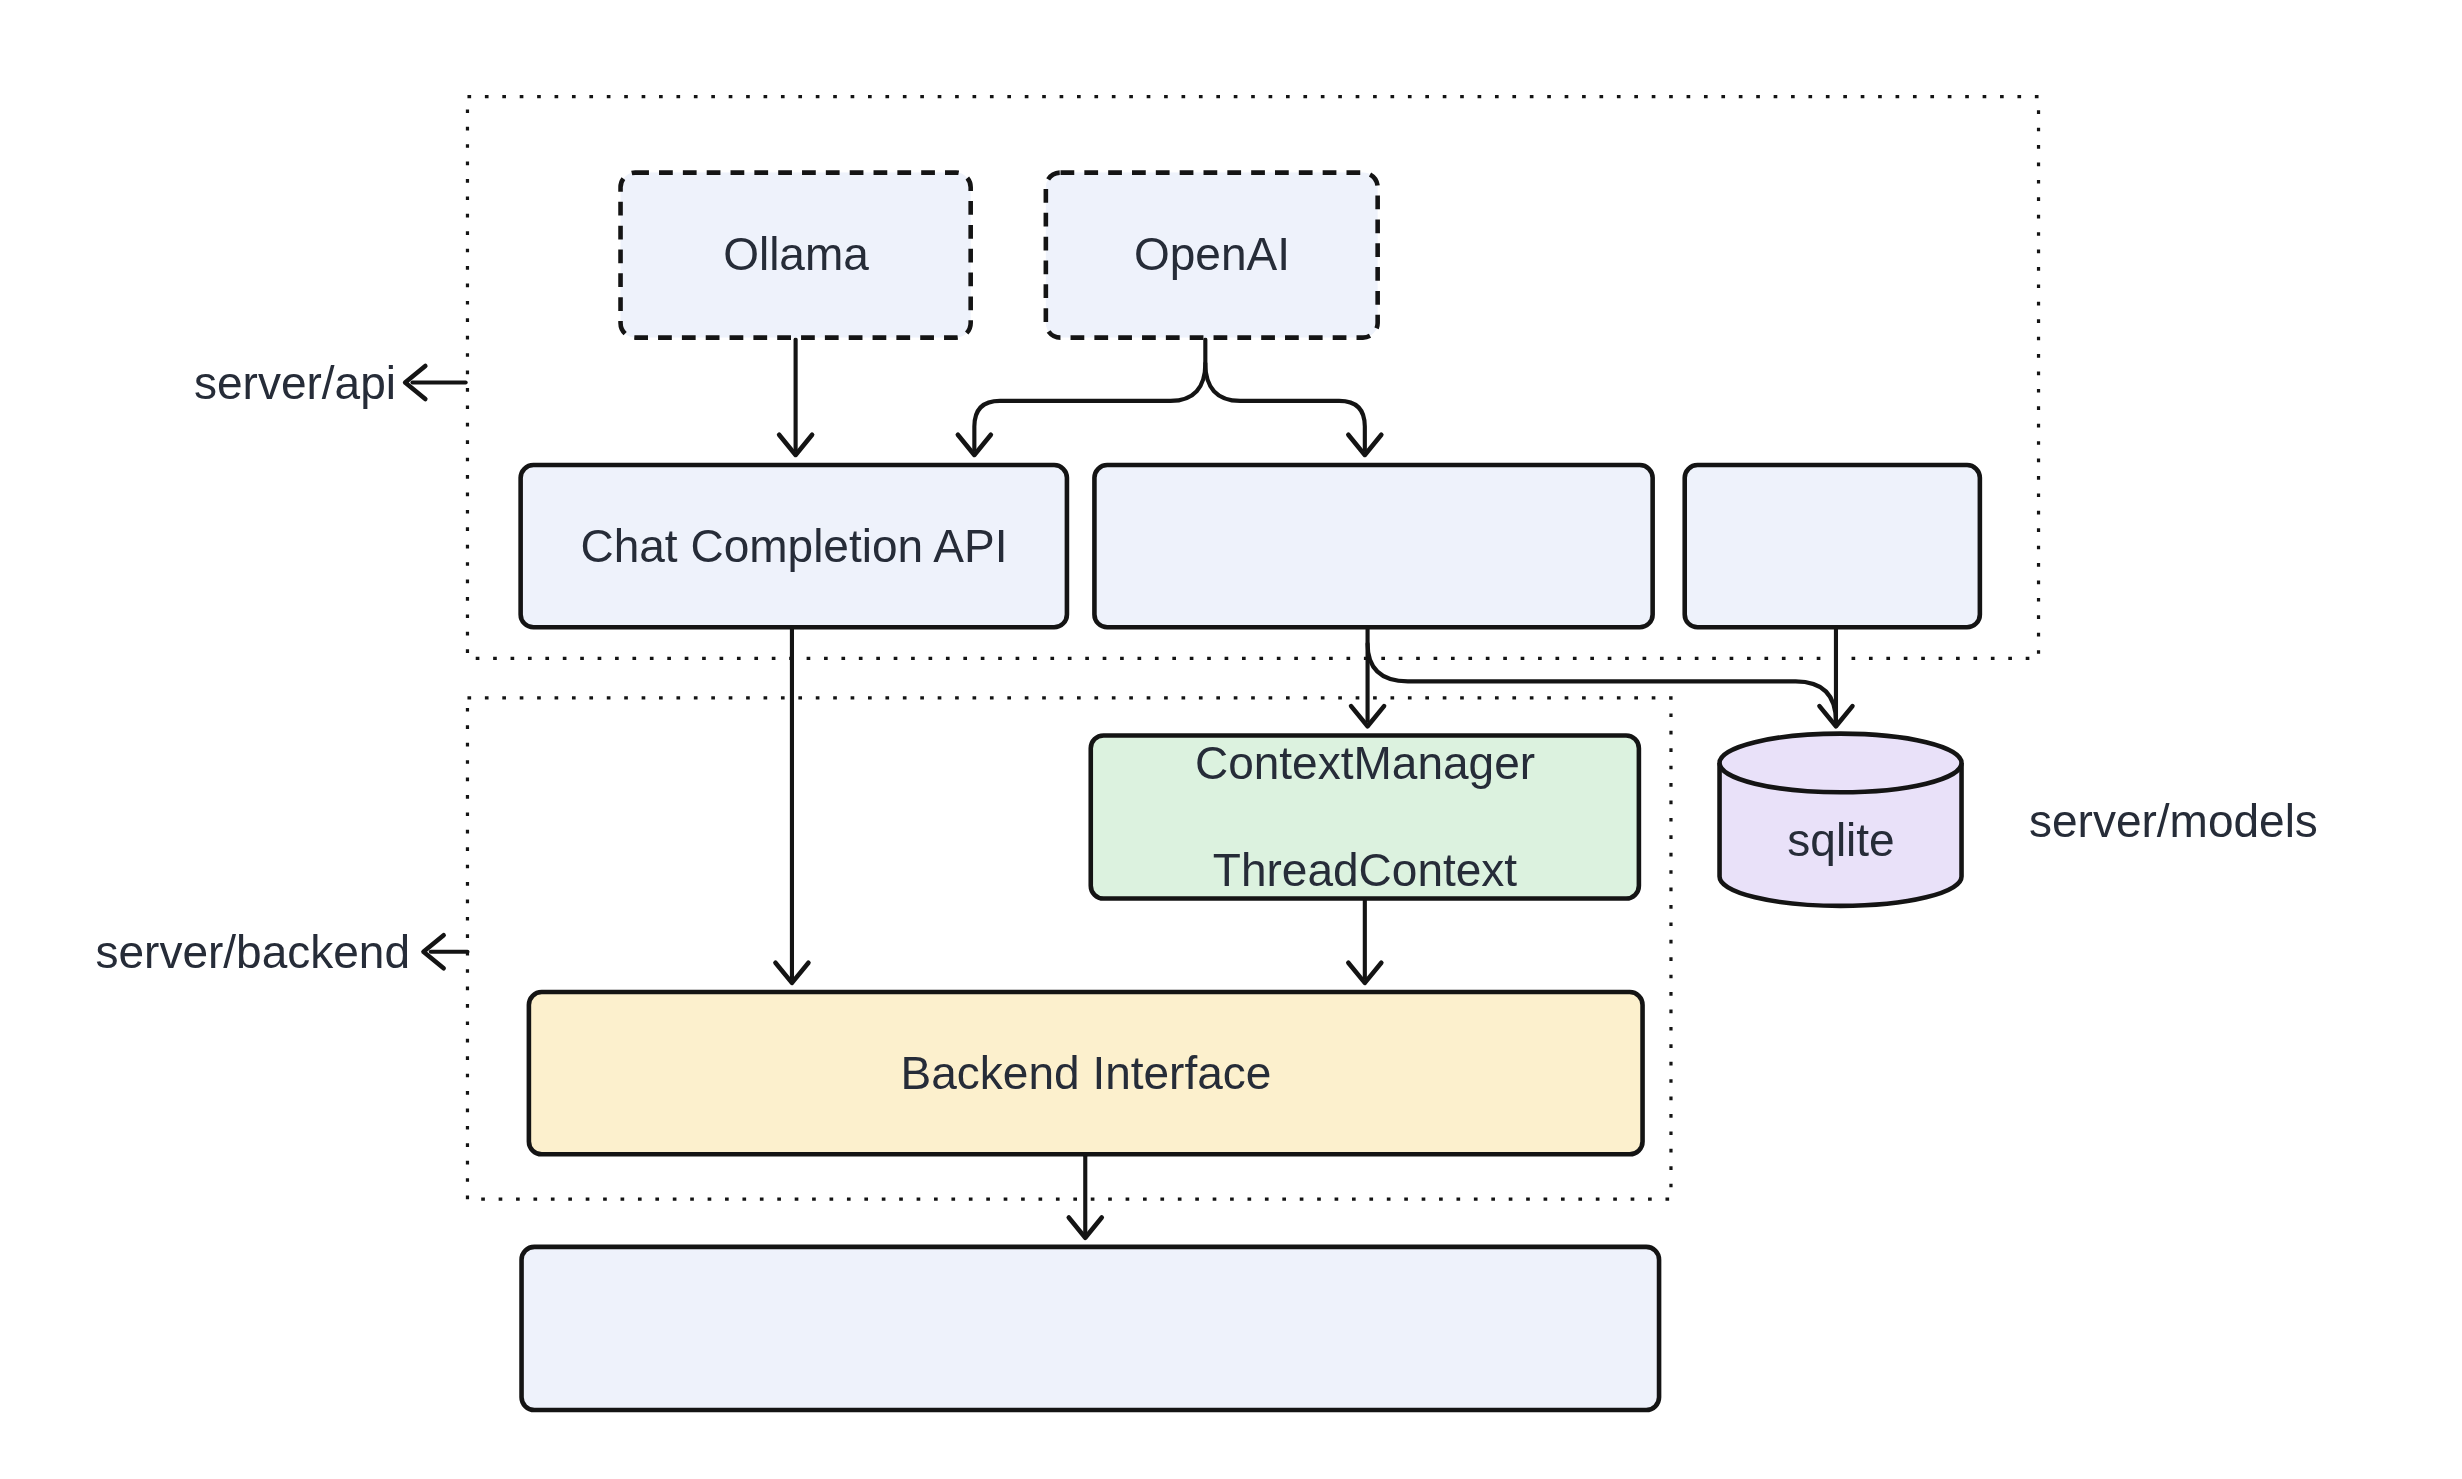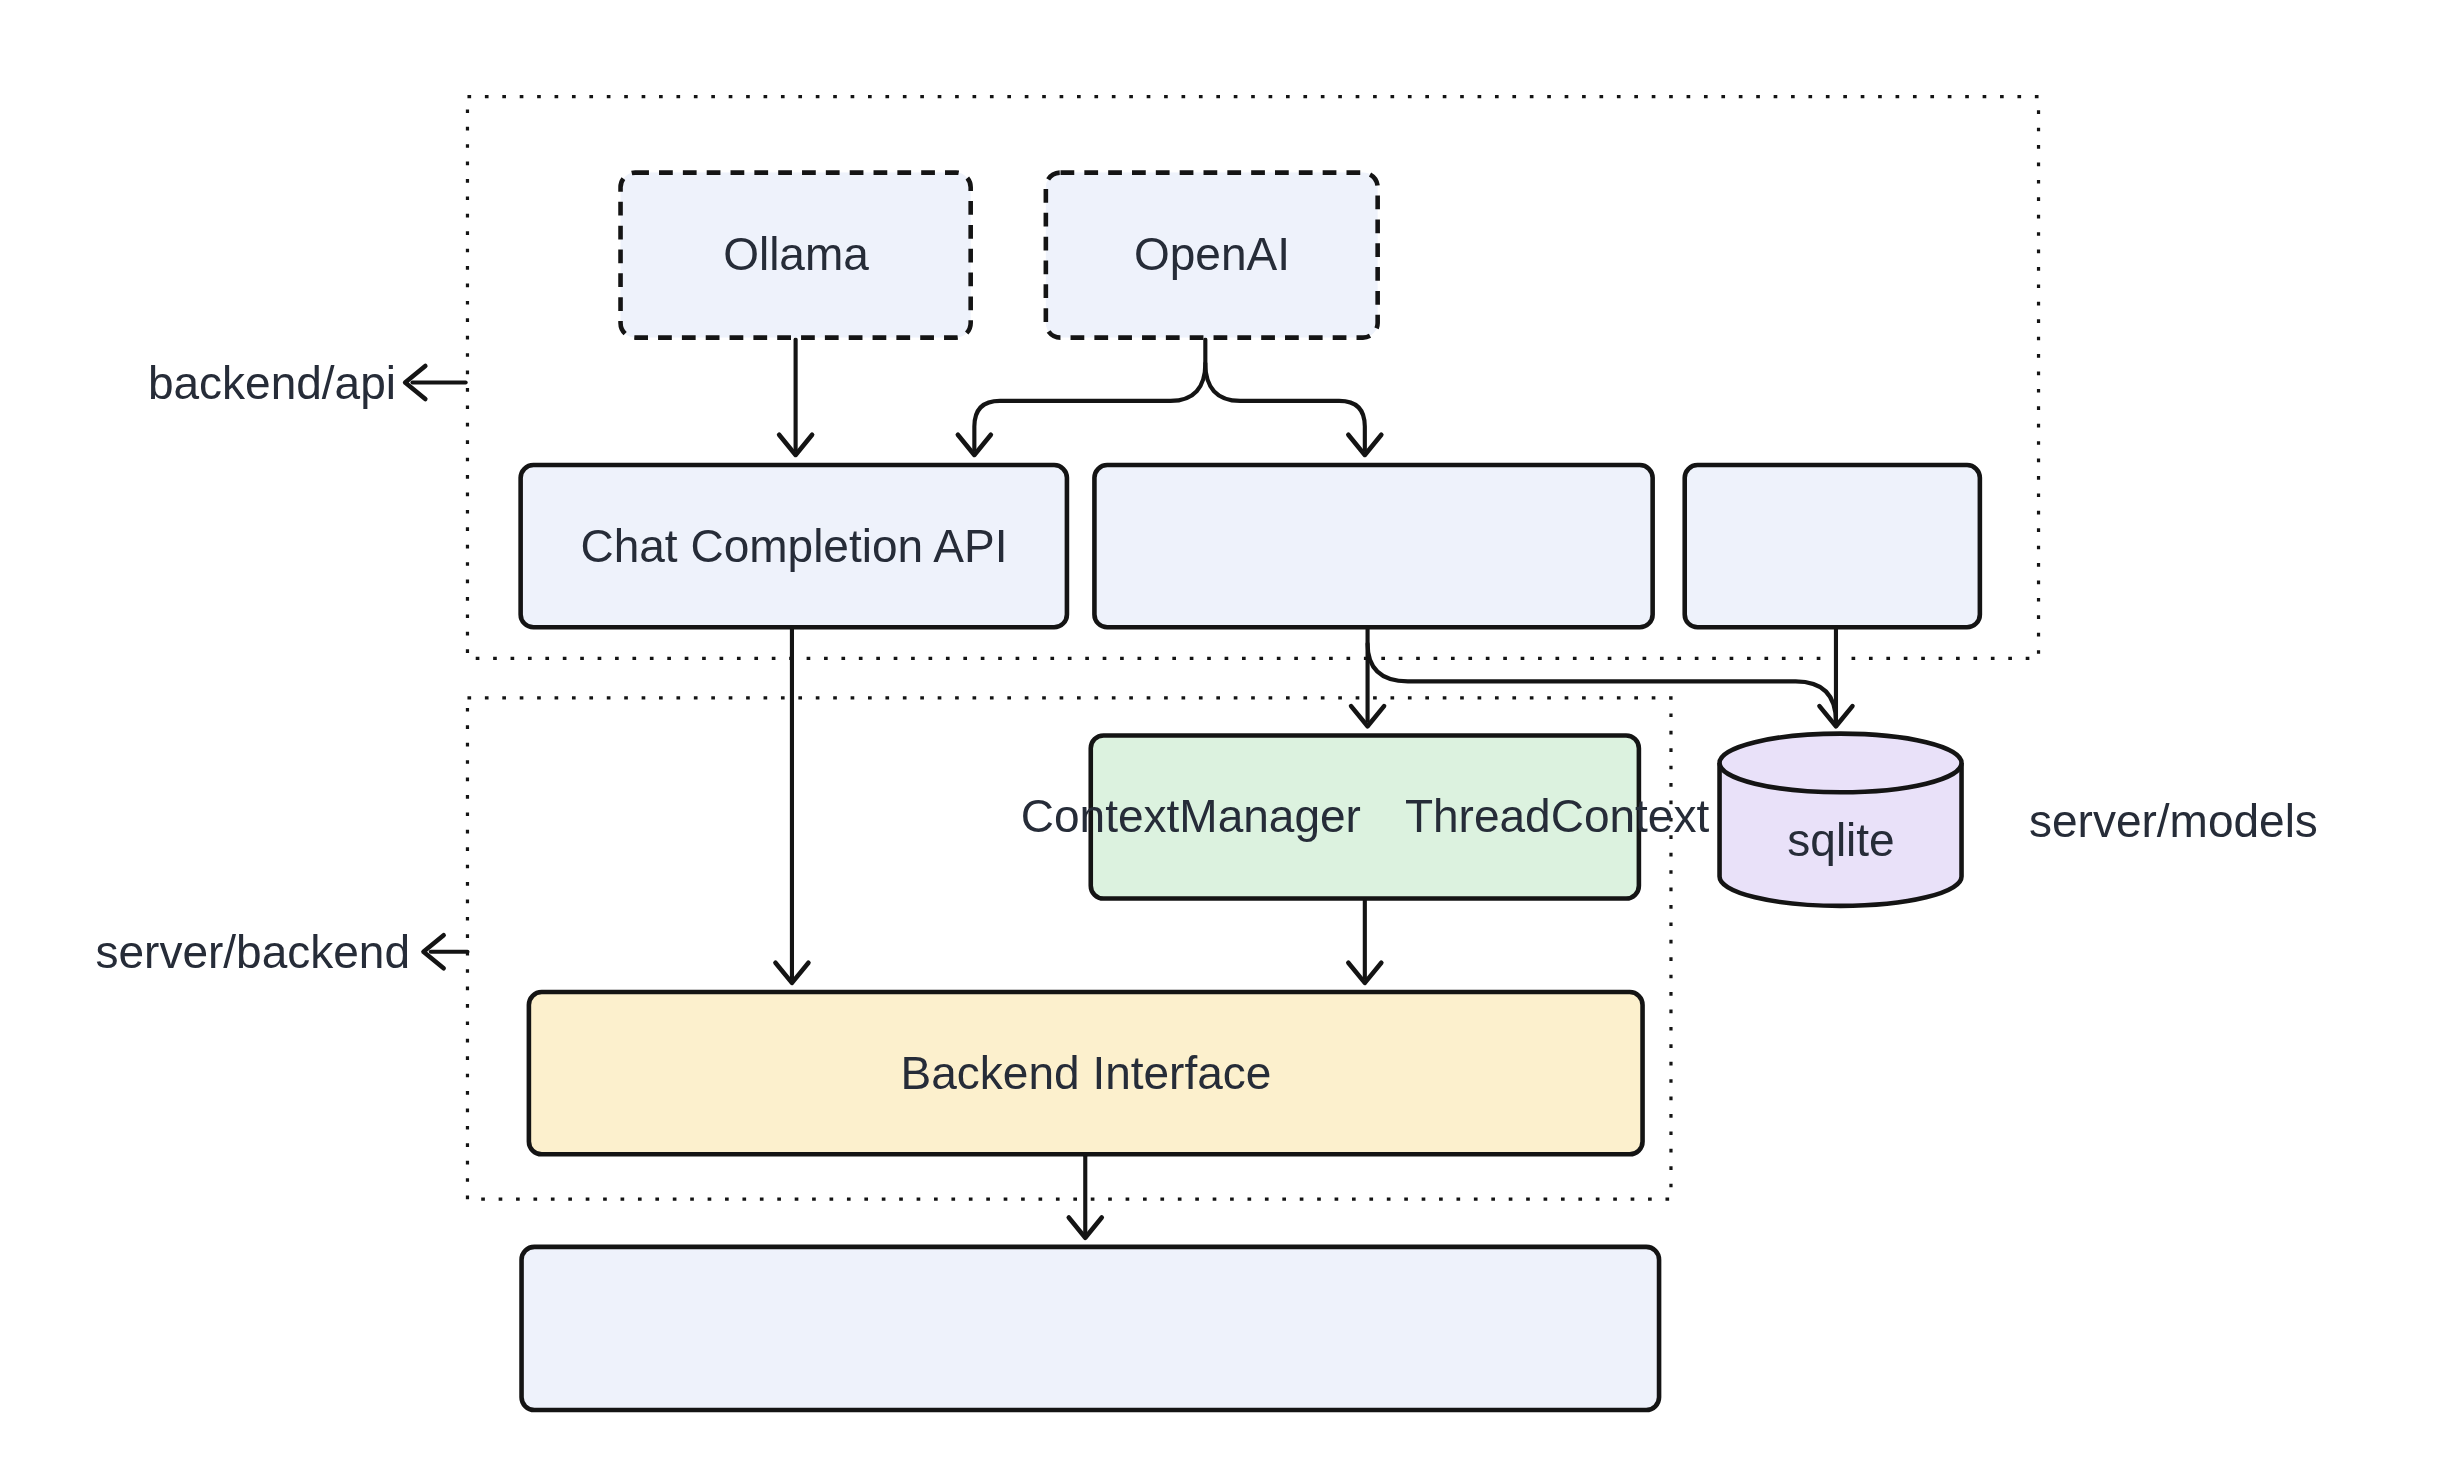--- a/index.html
+++ b/index.html
@@ -15,21 +15,21 @@
   svg.layer .outline{fill:none;stroke:var(--border,#141414);}
   svg.layer .edge{fill:none;stroke:var(--border,#141414);stroke-width:4.5;stroke-linecap:round;}
   svg.layer .chev{fill:none;stroke:var(--border,#141414);stroke-width:5;stroke-linecap:round;stroke-linejoin:round;}
   svg.layer .nodeshape{stroke:var(--border,#141414);stroke-width:5;}
   .lbl{
     position:absolute;display:flex;align-items:center;justify-content:center;
     font-size:46px;line-height:1.35;text-align:center;white-space:nowrap;
   }
   .lbl.right{justify-content:flex-end;text-align:right;}
   .lbl.left{justify-content:flex-start;text-align:left;}
-  .lbl.twoline{flex-direction:row;white-space:normal;gap:44px;}
+  .lbl.twoline{flex-direction:column;white-space:normal;gap:44px;}
 </style>
 </head>
 <body>
 
 <div class="canvas" style="--border: #141414; --text: #262C38; background: rgb(255, 255, 255);">
 
   <svg class="layer" viewBox="0 0 2686 1614">
 
     <rect x="510" y="105" width="1714" height="613" class="outline" stroke-width="3.5" stroke-dasharray="4 15"></rect>
     <rect x="510" y="761" width="1313" height="547" class="outline" stroke-width="3.5" stroke-dasharray="4 15"></rect>
@@ -93,20 +93,20 @@
   <div class="lbl twoline" style="left:1091px;top:735px;width:548px;height:163px;">
     <div>ContextManager</div>
     <div>ThreadContext</div>
   </div>
 
   <div class="lbl" style="left:529px;top:992px;width:1114px;height:162px;">Backend Interface</div>
 
   <div class="lbl" style="left:1720px;top:805px;width:242px;height:70px;">sqlite</div>
 
 
-  <div class="lbl right" style="left:121px;top:358px;width:275px;height:50px;">backend/api</div>
+  <div class="lbl right" style="left:121px;top:358px;width:275px;height:50px;">server/api</div>
 
   <div class="lbl left" style="left:2029px;top:796px;width:367px;height:50px;">server/models</div>
 
   <div class="lbl right" style="left:75px;top:927px;width:335px;height:50px;">server/backend</div>
 
 </div>
 
 
 </body></html>

